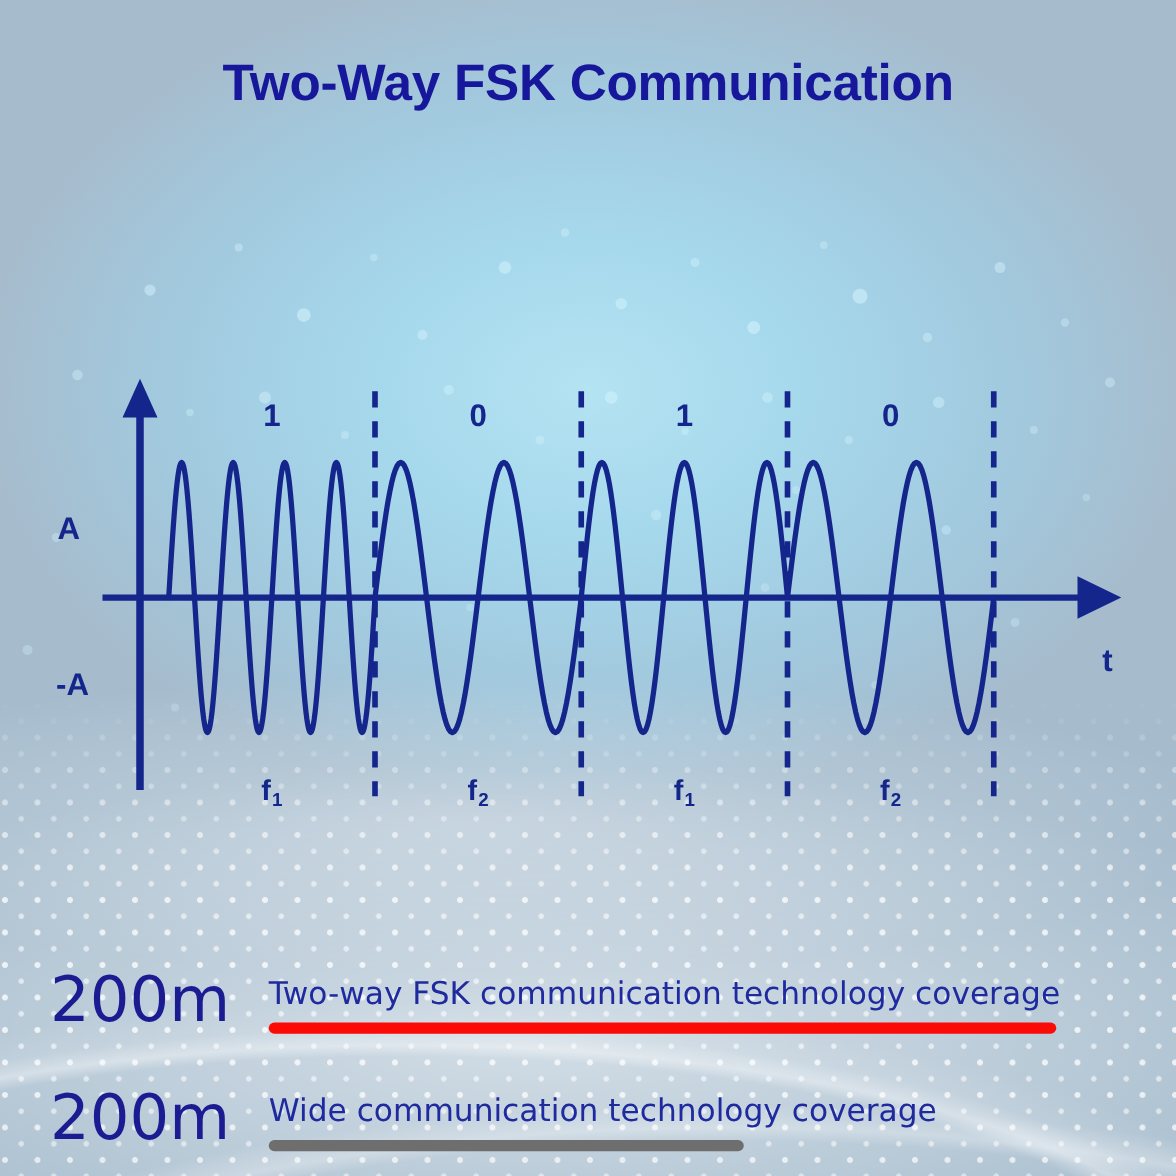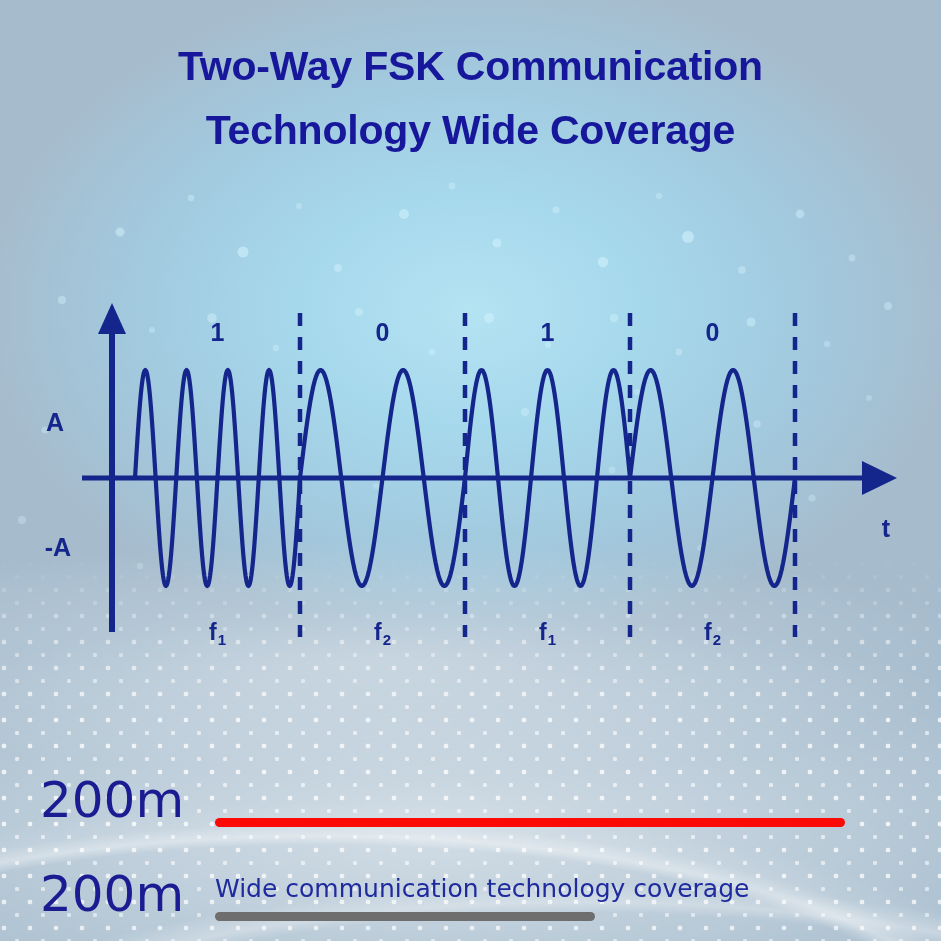--- a/index.html
+++ b/index.html
@@ -119,21 +119,20 @@
       <circle cx="376" cy="486" r="3.0" opacity=".32"></circle>
       <circle cx="612" cy="470" r="3.4" opacity=".34"></circle>
       <circle cx="812" cy="498" r="3.6" opacity=".36"></circle>
       <circle cx="700" cy="548" r="3.0" opacity=".30"></circle>
       <circle cx="140" cy="566" r="3.2" opacity=".30"></circle>
     </g>
   </svg>
 
   <div class="title">
     <span class="tl">Two-Way FSK Communication</span>
-    <span class="tl">Technology Wide Coverage</span>
   </div>
 
   <svg id="chart" viewBox="0 0 941 941">
 
     <g>
       <line x1="112" y1="632" x2="112" y2="322" stroke="#14258c" stroke-width="6"></line>
       <polygon points="112,303 98,334 126,334" fill="#14258c"></polygon>
       <line x1="82" y1="478" x2="875" y2="478" stroke="#14258c" stroke-width="5"></line>
       <polygon points="897,478 862,461 862,495" fill="#14258c"></polygon>
     </g>
@@ -162,20 +161,21 @@
         <text x="382.5" y="640" text-anchor="middle" fill="#14258c" font-size="23" font-weight="bold" font-family="Liberation Sans, sans-serif">f<tspan font-size="15" dy="5" dx="1">2</tspan></text>
         <text x="547.5" y="640" text-anchor="middle" fill="#14258c" font-size="23" font-weight="bold" font-family="Liberation Sans, sans-serif">f<tspan font-size="15" dy="5" dx="1">1</tspan></text>
         <text x="712.5" y="640" text-anchor="middle" fill="#14258c" font-size="23" font-weight="bold" font-family="Liberation Sans, sans-serif">f<tspan font-size="15" dy="5" dx="1">2</tspan></text>
       </g>
   </svg>
 
   <div class="cov">
 
     <div class="cov-row" style="top:772px">
       <div class="cov-value">200m</div>
+      <div class="cov-label">Two-way FSK communication technology coverage</div>
       <div class="cov-bar" id="bar0" style="top: 46px; height: 9px; background: rgb(251, 10, 6); width: 630px;"></div>
     </div>
 
     <div class="cov-row" style="top:866px">
       <div class="cov-value">200m</div>
       <div class="cov-label">Wide communication technology coverage</div>
       <div class="cov-bar" id="bar1" style="top: 46px; height: 9px; background: rgb(110, 110, 110); width: 380px;"></div>
     </div>
 
   </div>

